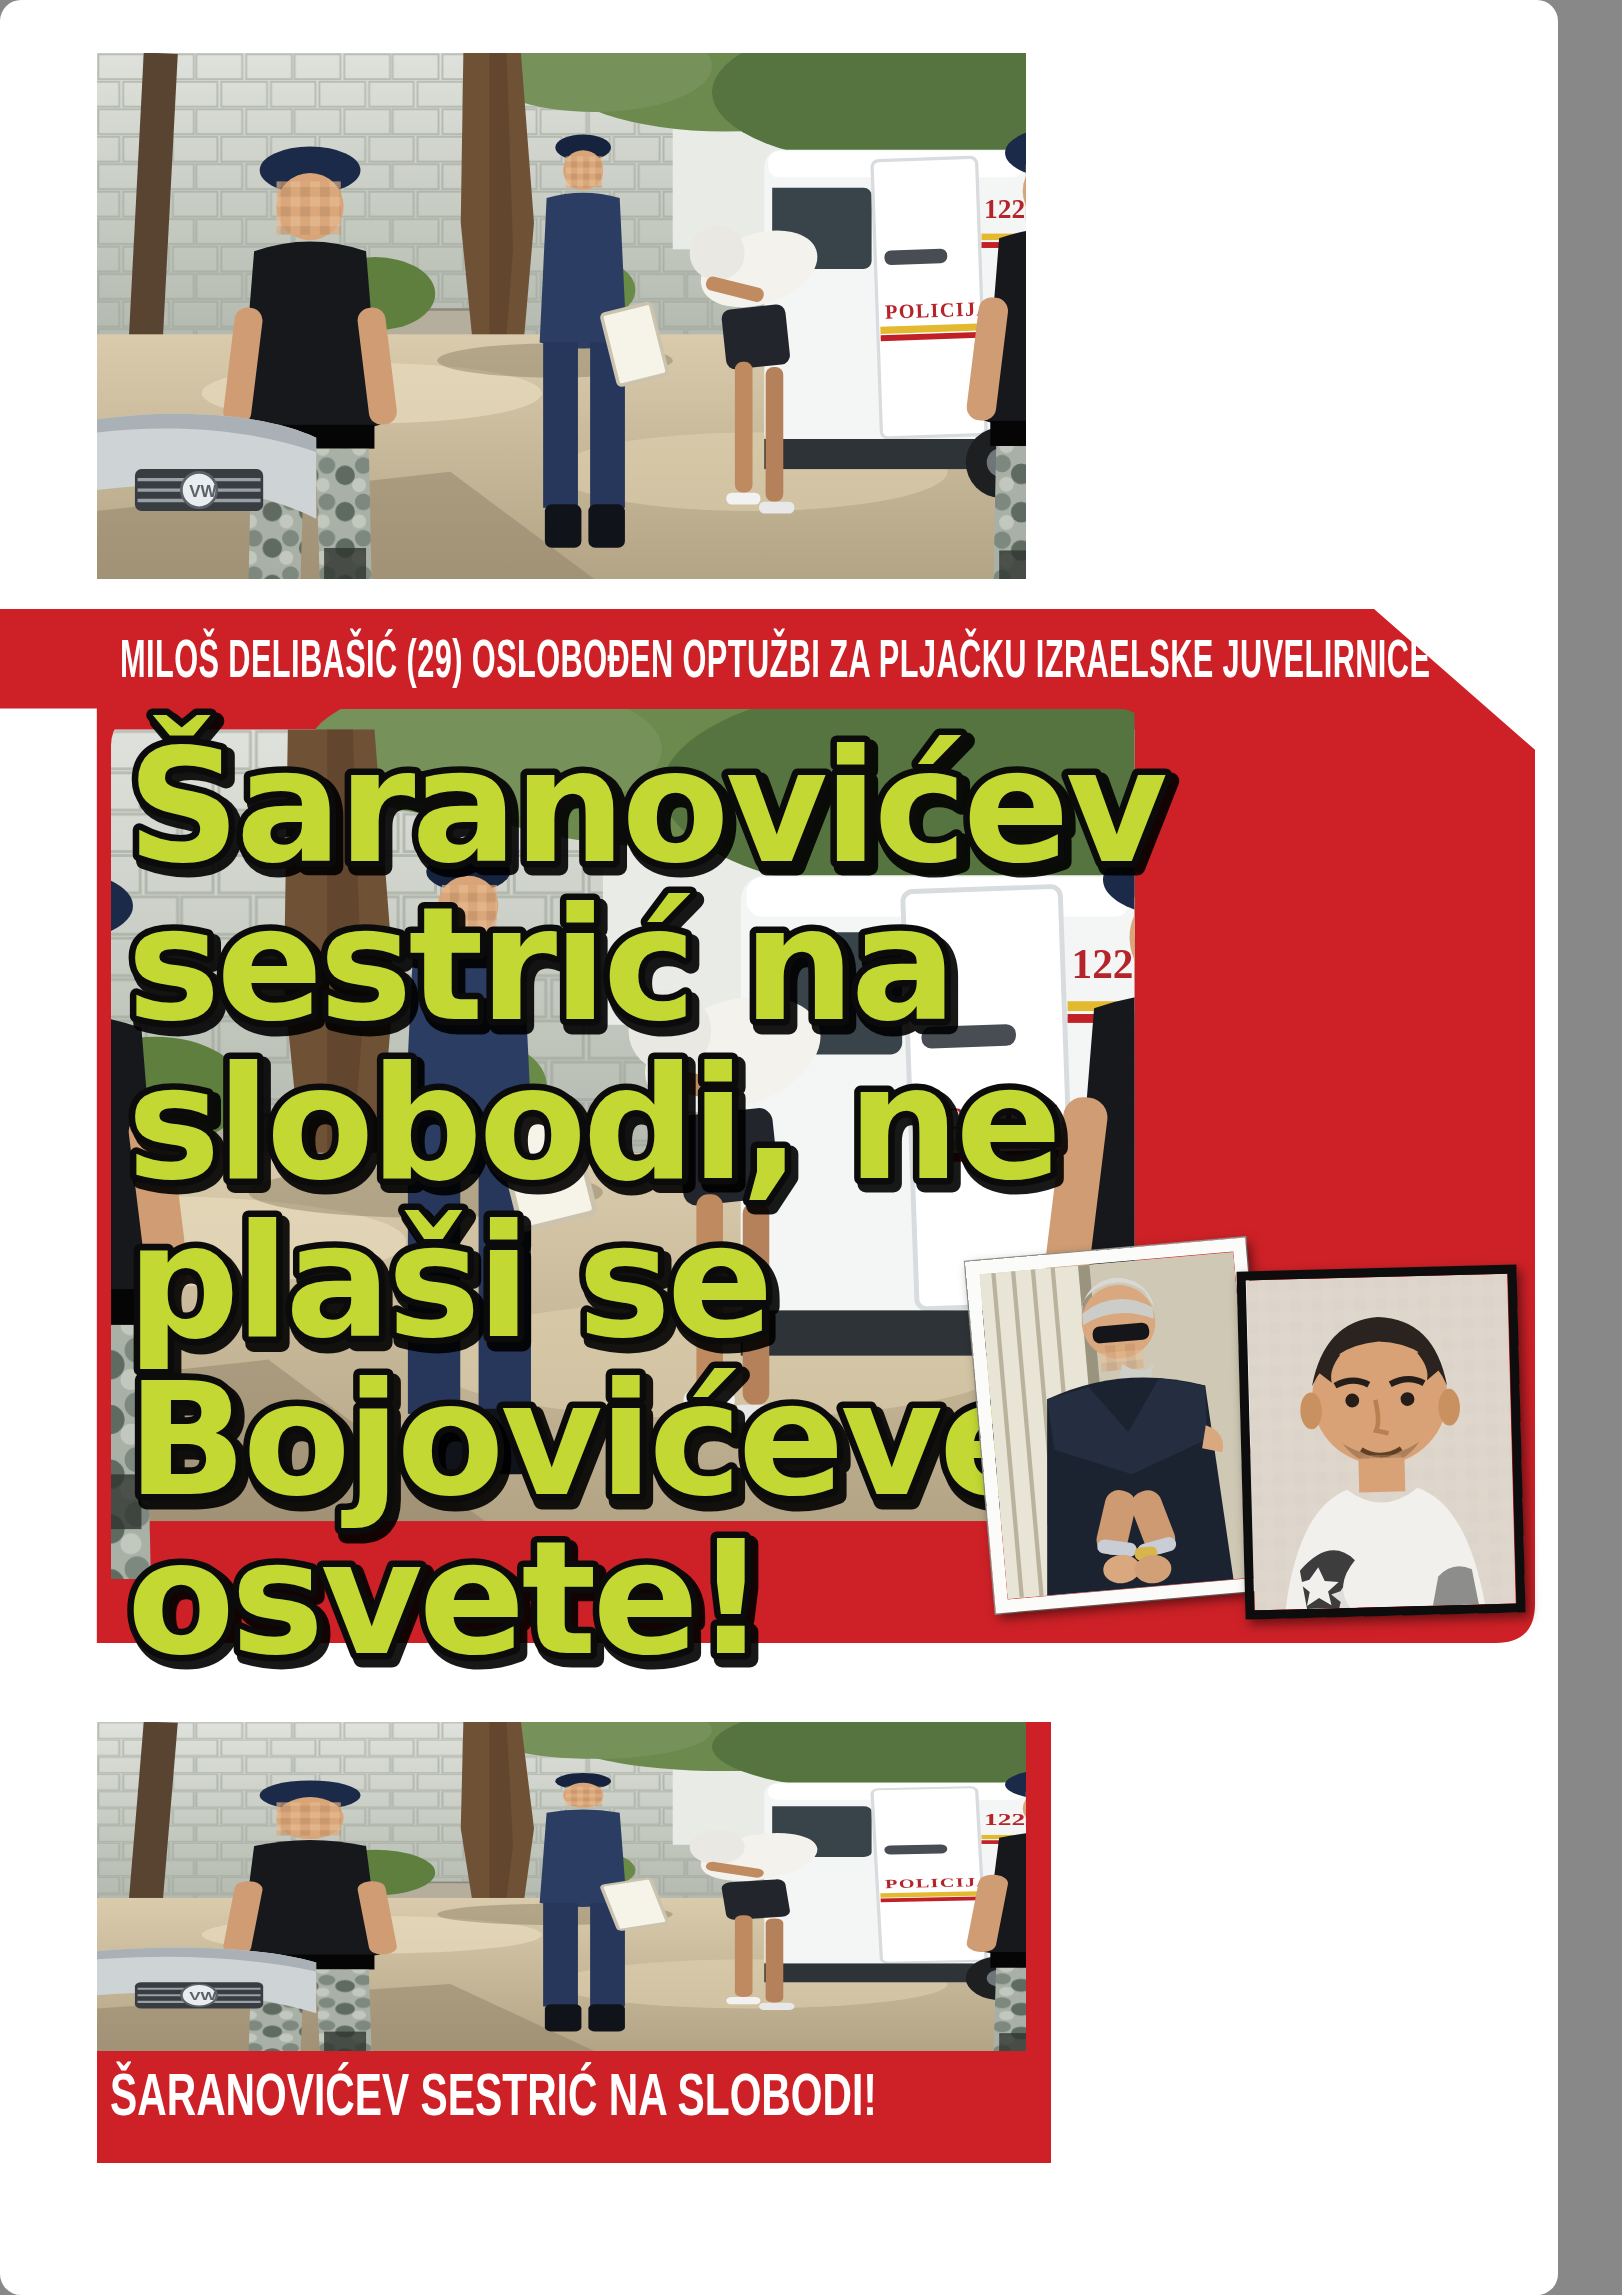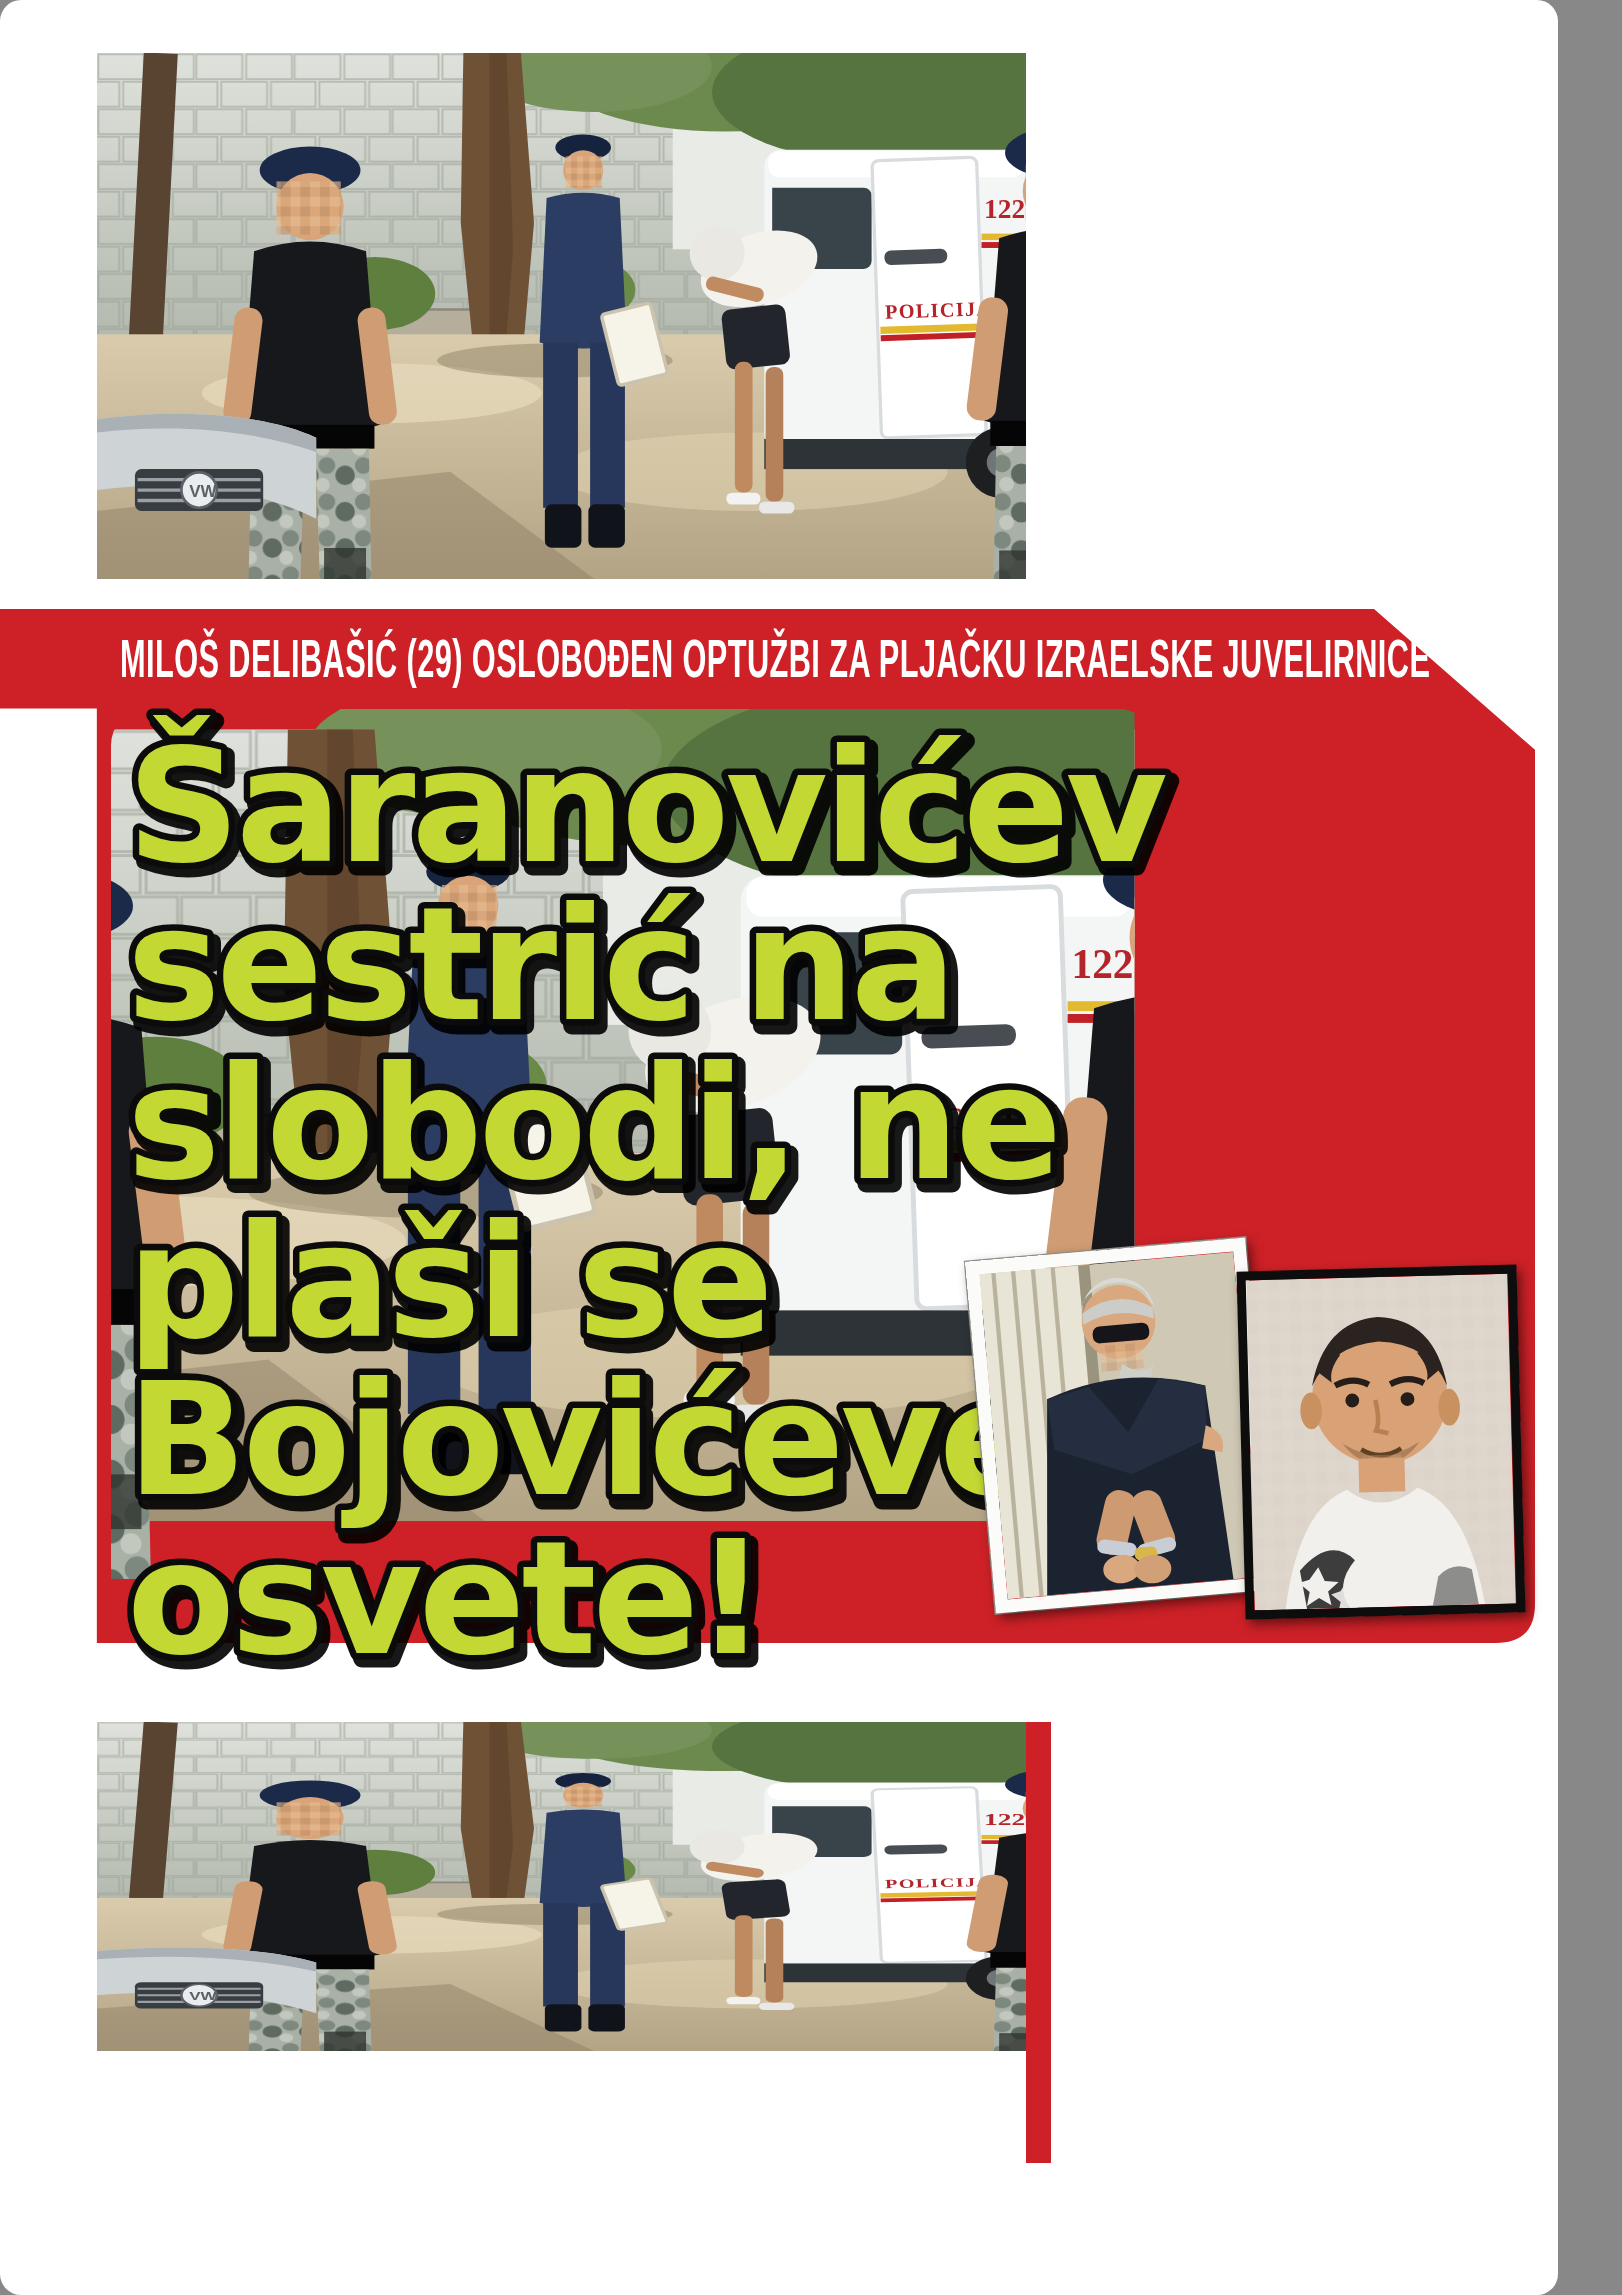--- a/index.html
+++ b/index.html
@@ -274,15 +274,18 @@
       <path d="M120,196 q10,-10 22,-4 l4,23 -30,0 Z" fill="#2a2a2c" opacity=".5"></path>
     </svg>
   </div>
 
   <div class="photo-frame bottom-photo abs">
     <svg viewBox="0 0 1420 804" preserveAspectRatio="none">
         <use href="#scene"></use>
       </svg>
   </div>
   <div class="bottom-strip abs"></div>
+  <div class="bottom-band abs">
+    <span class="ftx">ŠARANOVIĆEV SESTRIĆ NA SLOBODI!</span>
+  </div>
 
 </div>
 
 
 </body></html>

